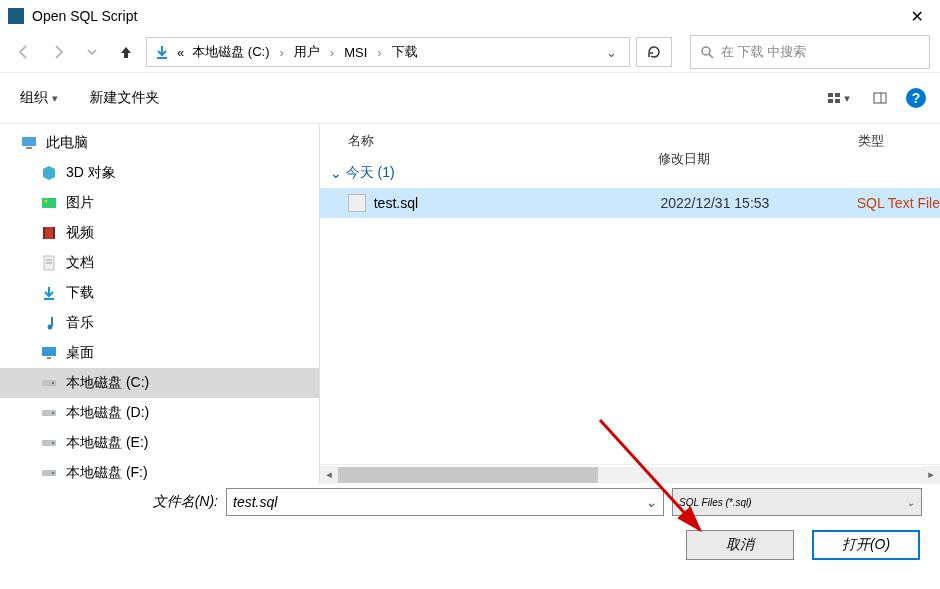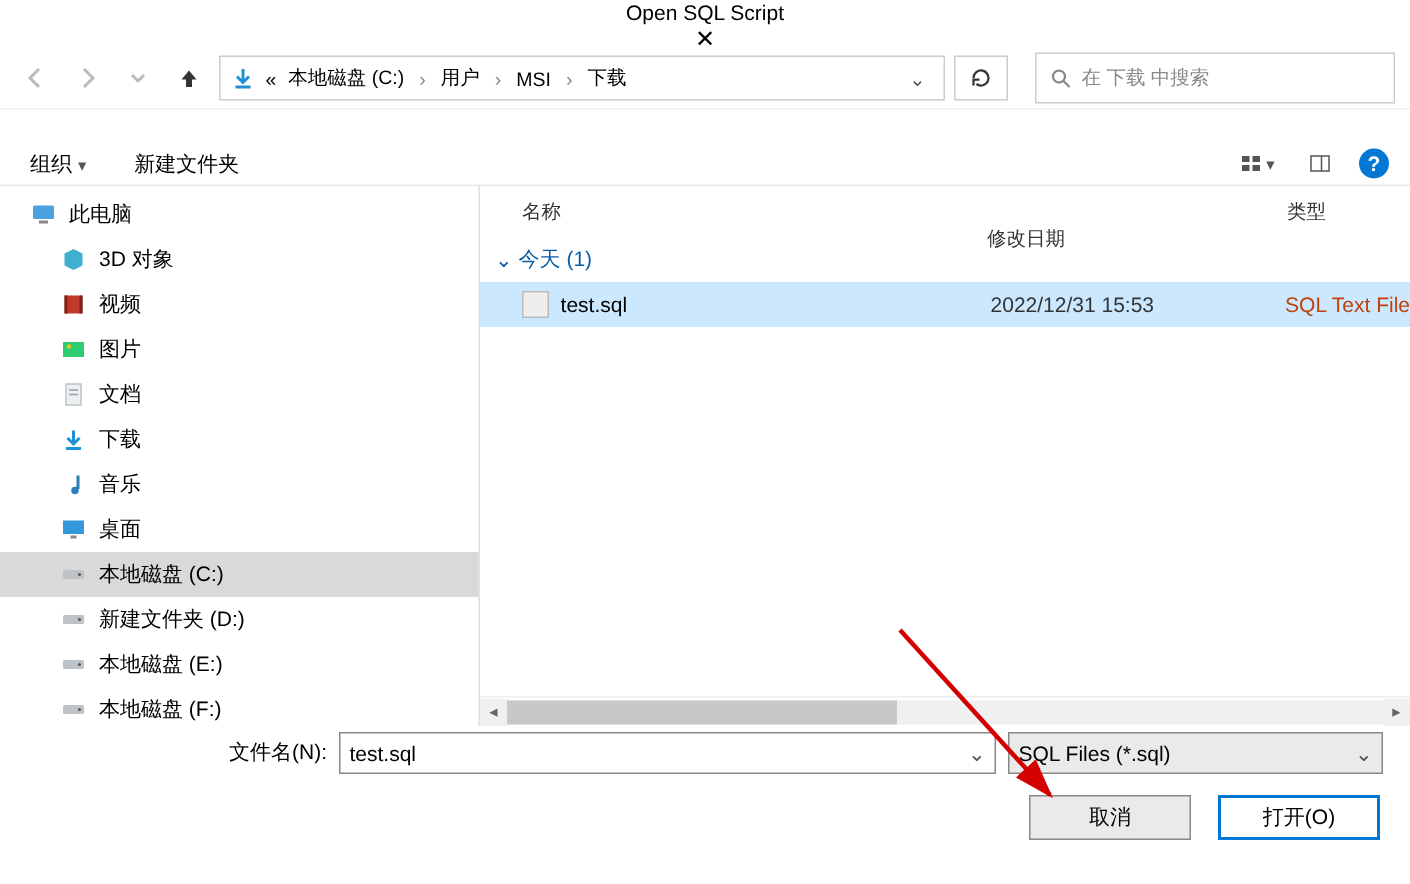--- a/index.html
+++ b/index.html
@@ -13,21 +13,20 @@
     height: 589px;
     overflow: hidden;
     position: relative;
   }
   .titlebar {
     display: flex;
     align-items: center;
     height: 32px;
     padding: 0 8px;
     background: #fff;
-    flex-direction: column;
   }
   .titlebar .app-icon {
     width: 16px; height: 16px;
     background: #1a5a7a;
     margin-right: 8px;
   }
   .titlebar .title { flex: 1; font-size: 14px; }
   .titlebar .close { font-size: 16px; padding: 0 8px; cursor: pointer; }
 
   .navrow {
@@ -72,21 +71,21 @@
     border: 1px solid #ccc;
     display: flex; align-items: center;
     padding: 16px 8px;
     color: #888;
     gap: 6px;
     margin-left: 12px;
   }
 
   .toolbar {
     display: flex;
-    align-items: flex-end;
+    align-items: center;
     height: 52px;
     padding: 0 14px;
     border-bottom: 1px solid #e8e8e8;
     border-top: 1px solid #f0f0f0;
     background: #fff;
   }
   .tool-item {
     padding: 4px 6px;
     display: flex; align-items: center; gap: 4px;
     font-size: 14px;
@@ -190,20 +189,21 @@
   .scroll-thumb { position: absolute; left: 0; top: 0; height: 16px; width: 260px; background: #c8c8c8;}
   .scroll-arrow {
     width: 18px; height: 18px;
     display: flex; align-items: center; justify-content: center;
     color: #666; font-size: 11px;
     background: #f0f0f0;
   }
 
   .footer {
     padding: 4px 18px 10px 18px;
+    font-style: italic;
   }
   .filename-row {
     display: flex;
     align-items: center;
     gap: 8px;
     margin-bottom: 14px;
   }
   .filename-label { width: 200px; text-align: right; font-size: 14px;}
   .filename-input {
     flex: 1;
@@ -211,21 +211,21 @@
     border: 1px solid #888;
     padding: 0 6px;
     font-size: 14px;
     display: flex; align-items: center; justify-content: space-between;
   }
   .filetype-select {
     width: 250px;
     height: 28px;
     border: 1px solid #888;
     padding: 0 6px;
-    font-size: 14px;
+    font-size: 10px;
     display: flex; align-items: center; justify-content: space-between;
     background: #eaeaea;
   }
   .btn-row {
     display: flex;
     justify-content: flex-end;
     gap: 18px;
     padding-right: 2px;
   }
   .dlg-btn {
@@ -361,39 +361,39 @@
       <span class="tree-icon ico">
           <svg viewBox="0 0 16 16">
             <path d="M8 1 L14 4 L14 12 L8 15 L2 12 L2 4 Z" fill="#3fb0d0"></path>
           </svg>
         </span>
       <span>3D 对象</span>
     </div>
     <div class="tree-item indent">
       <span class="tree-icon ico">
           <svg viewBox="0 0 16 16">
+            <rect x="1" y="3" width="14" height="10" fill="#2ecc71"></rect>
+            <circle cx="5" cy="6" r="1.5" fill="#f1c40f"></circle>
+          </svg>
+        </span>
+      <span>图片</span>
+    </div>
+    <div class="tree-item indent">
+      <span class="tree-icon ico">
+          <svg viewBox="0 0 16 16">
             <rect x="2" y="2" width="12" height="12" fill="#c0392b"></rect>
             <rect x="2" y="2" width="2" height="12" fill="#7b241c"></rect>
             <rect x="12" y="2" width="2" height="12" fill="#7b241c"></rect>
           </svg>
         </span>
       <span>视频</span>
     </div>
     <div class="tree-item indent">
       <span class="tree-icon ico">
           <svg viewBox="0 0 16 16">
-            <rect x="1" y="3" width="14" height="10" fill="#2ecc71"></rect>
-            <circle cx="5" cy="6" r="1.5" fill="#f1c40f"></circle>
-          </svg>
-        </span>
-      <span>图片</span>
-    </div>
-    <div class="tree-item indent">
-      <span class="tree-icon ico">
-          <svg viewBox="0 0 16 16">
             <rect x="3" y="1" width="10" height="14" fill="#ecf0f1" stroke="#bdc3c7"></rect>
             <line x1="5" y1="5" x2="11" y2="5" stroke="#95a5a6"></line>
             <line x1="5" y1="8" x2="11" y2="8" stroke="#95a5a6"></line>
           </svg>
         </span>
       <span>文档</span>
     </div>
     <div class="tree-item indent">
       <span class="tree-icon ico">
           <svg viewBox="0 0 16 16">
@@ -430,21 +430,21 @@
         </span>
       <span>本地磁盘 (C:)</span>
     </div>
     <div class="tree-item indent">
       <span class="tree-icon ico">
           <svg viewBox="0 0 16 16">
             <rect x="1" y="5" width="14" height="6" rx="1" fill="#bdc3c7"></rect>
             <circle cx="12" cy="8" r="1" fill="#555"></circle>
           </svg>
         </span>
-      <span>新建文件夹 (D:)</span>
+      <span>本地磁盘 (D:)</span>
     </div>
     <div class="tree-item indent">
       <span class="tree-icon ico">
           <svg viewBox="0 0 16 16">
             <rect x="1" y="5" width="14" height="6" rx="1" fill="#bdc3c7"></rect>
             <circle cx="12" cy="8" r="1" fill="#555"></circle>
           </svg>
         </span>
       <span>本地磁盘 (E:)</span>
     </div>

